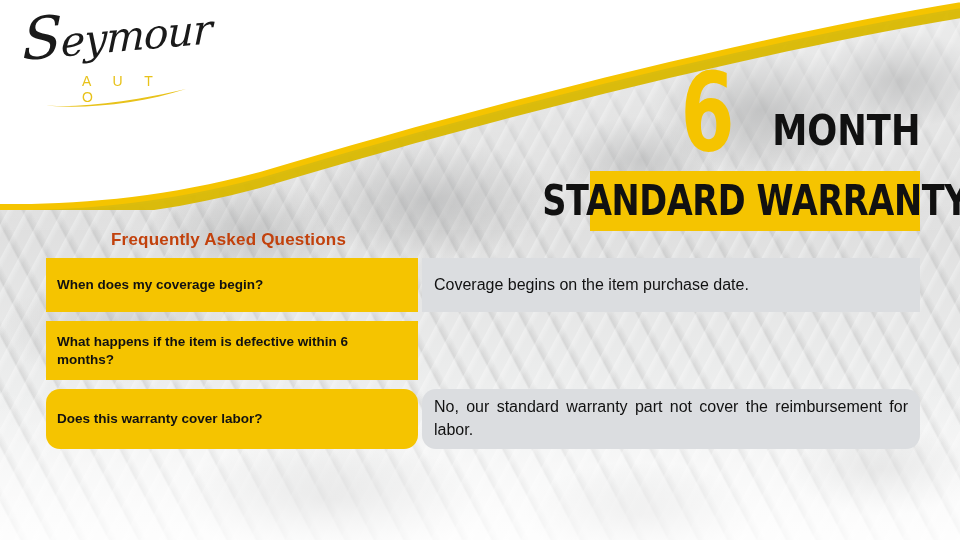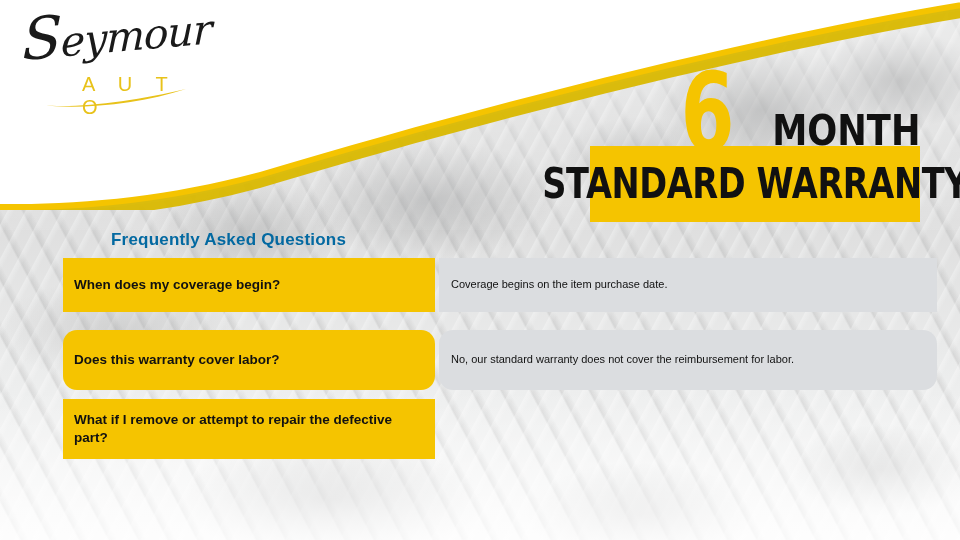--- a/index.html
+++ b/index.html
@@ -93,21 +93,21 @@
     white-space: nowrap;
   }
   .logo-script .big-s {
     font-size: 58px;
     line-height: 0;
   }
   .logo-auto {
     position: absolute;
     left: 64px; top: 55px;
     font-family: "Liberation Sans", sans-serif;
-    font-size: 20px;
+    font-size: 14px;
     font-weight: 400;
     color: #E8C21A;
     letter-spacing: 9px;
   }
   .logo-swoosh {
     position: absolute;
     left: 22px; top: 70px;
     width: 148px; height: 20px;
     overflow: hidden;
   }
@@ -141,22 +141,22 @@
     color: #111111;
     transform: scaleX(0.84);
     transform-origin: right bottom;
     letter-spacing: 0px;
     padding-bottom: 6px;
   }
 
   
   .warranty-banner {
     position: absolute;
-    left: 590px; top: 146px;
-    width: 330px; height: 76px;
+    left: 590px; top: 171px;
+    width: 330px; height: 60px;
     background: #F5C400;
     display: flex;
     align-items: center;
     justify-content: center;
   }
   .warranty-banner-text {
     font-family: "DejaVu Sans", sans-serif;
     font-weight: 700;
     font-size: 42px;
     line-height: 1;
@@ -165,33 +165,32 @@
     white-space: nowrap;
     letter-spacing: -0.5px;
   }
 
   
   .faq-heading {
     position: absolute;
     left: 111px; top: 230px;
     font-size: 17px;
     font-weight: bold;
-    color: #0369a1;
+    color: #c2410c;
     letter-spacing: 0.2px;
   }
 
   
   .faq-table {
     position: absolute;
     left: 46px; top: 258px;
     width: 874px;
     display: flex;
     flex-direction: column;
     gap: 9px;
-    margin-left: 17px;
   }
   .faq-row {
     display: flex;
     gap: 4px;
   }
   .faq-q {
     width: 372px;
     flex: 0 0 372px;
     background: #F5C400;
     color: #111111;
@@ -200,21 +199,21 @@
     line-height: 1.30;
     padding: 10px 12px 10px 11px;
     box-sizing: border-box;
     display: flex;
     align-items: center;
   }
   .faq-a {
     flex: 1 1 auto;
     background: #DBDDE0;
     color: #111111;
-    font-size: 11px;
+    font-size: 16px;
     font-weight: normal;
     line-height: 1.42;
     padding: 10px 12px 10px 12px;
     box-sizing: border-box;
     display: flex;
     align-items: center;
     text-align: justify;
     text-justify: inter-word;
   }
   .faq-row.r1 .faq-q, .faq-row.r1 .faq-a { height: 54px; }
@@ -259,23 +258,23 @@
   </div>
 
   <div class="faq-heading">Frequently Asked Questions</div>
 
   <div class="faq-table">
     <div class="faq-row r1">
       <div class="faq-q">When does my coverage begin?</div>
       <div class="faq-a">Coverage begins on the item purchase date.</div>
     </div>
     <div class="faq-row r2">
+      <div class="faq-q">What happens if the item is defective within 6 months?</div>
     </div>
     <div class="faq-row r3">
       <div class="faq-q">Does this warranty cover labor?</div>
-      <div class="faq-a">No, our standard warranty does not cover the reimbursement for labor.</div>
+      <div class="faq-a">No, our standard warranty part not cover the reimbursement for labor.</div>
     </div>
     <div class="faq-row r4">
-      <div class="faq-q">What if I remove or attempt to repair the defective part?</div>
     </div>
   </div>
 
 </div>
 
 </body></html>

